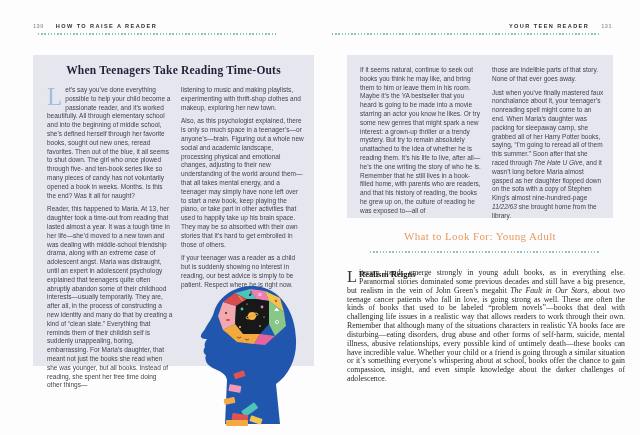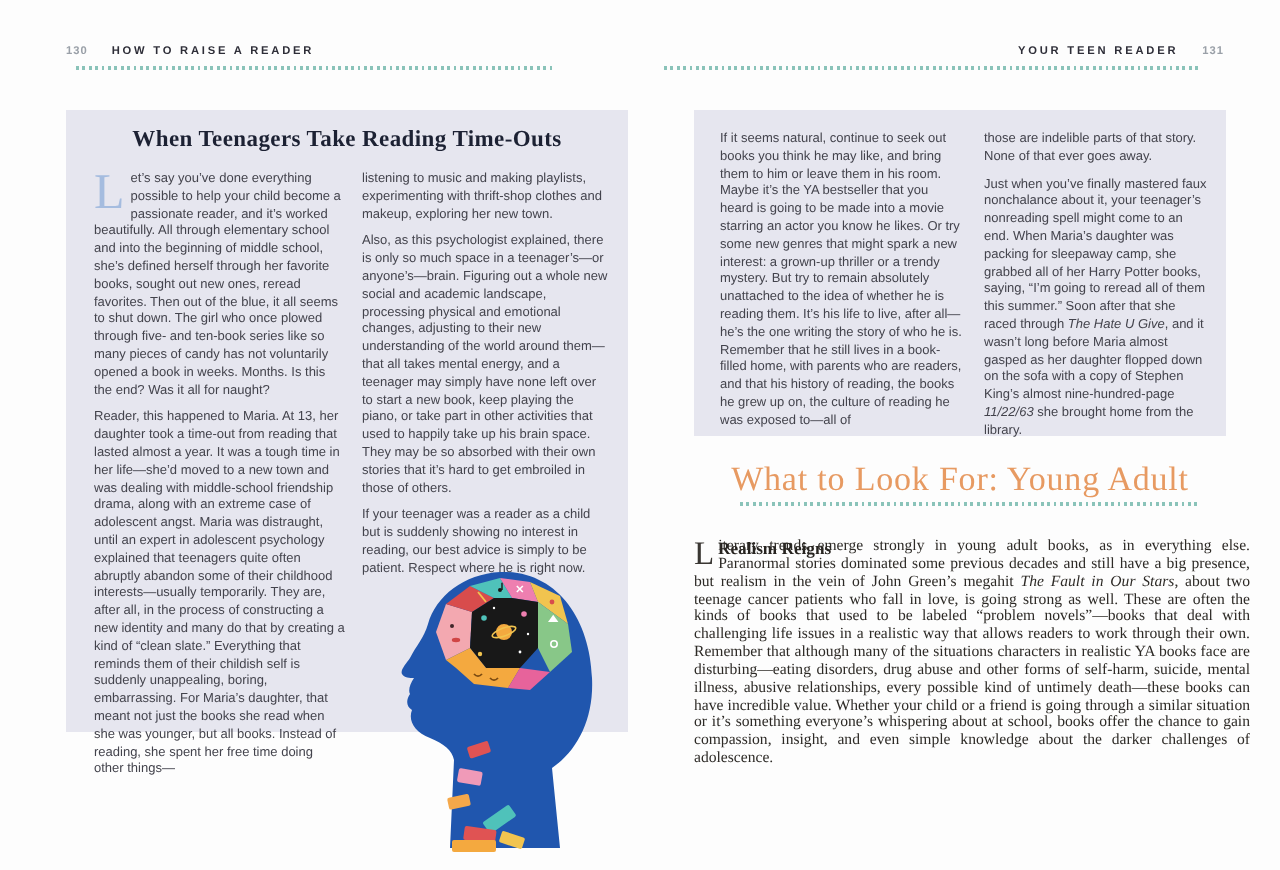--- a/index.html
+++ b/index.html
@@ -49,21 +49,21 @@
   }
   .dropcap.blue{
     font-size:25px;line-height:20px;color:#a5bcdf;margin:1px 3px 0 0;
   }
   .dropcap.dark{
     font-size:16.5px;line-height:13.5px;color:#3a3733;margin:1px 2px 0 0;
   }
   
   .section-heading{
     position:absolute;left:347px;top:230px;width:266px;margin:0;
-    text-align:center;font-size:17px;font-weight:normal;
+    text-align:center;font-size:11px;font-weight:normal;
     color:#e79a62;letter-spacing:.4px;white-space:nowrap;
   }
   .subheading{
     position:absolute;left:347px;top:257px;margin:12px;
     font-size:8.6px;font-weight:bold;color:#26231f;
   }
   .body-text{
     position:absolute;left:347px;top:269px;width:278px;margin:0;
     font-size:7.8px;line-height:8.85px;text-align:justify;color:#2d2a26;
   }

